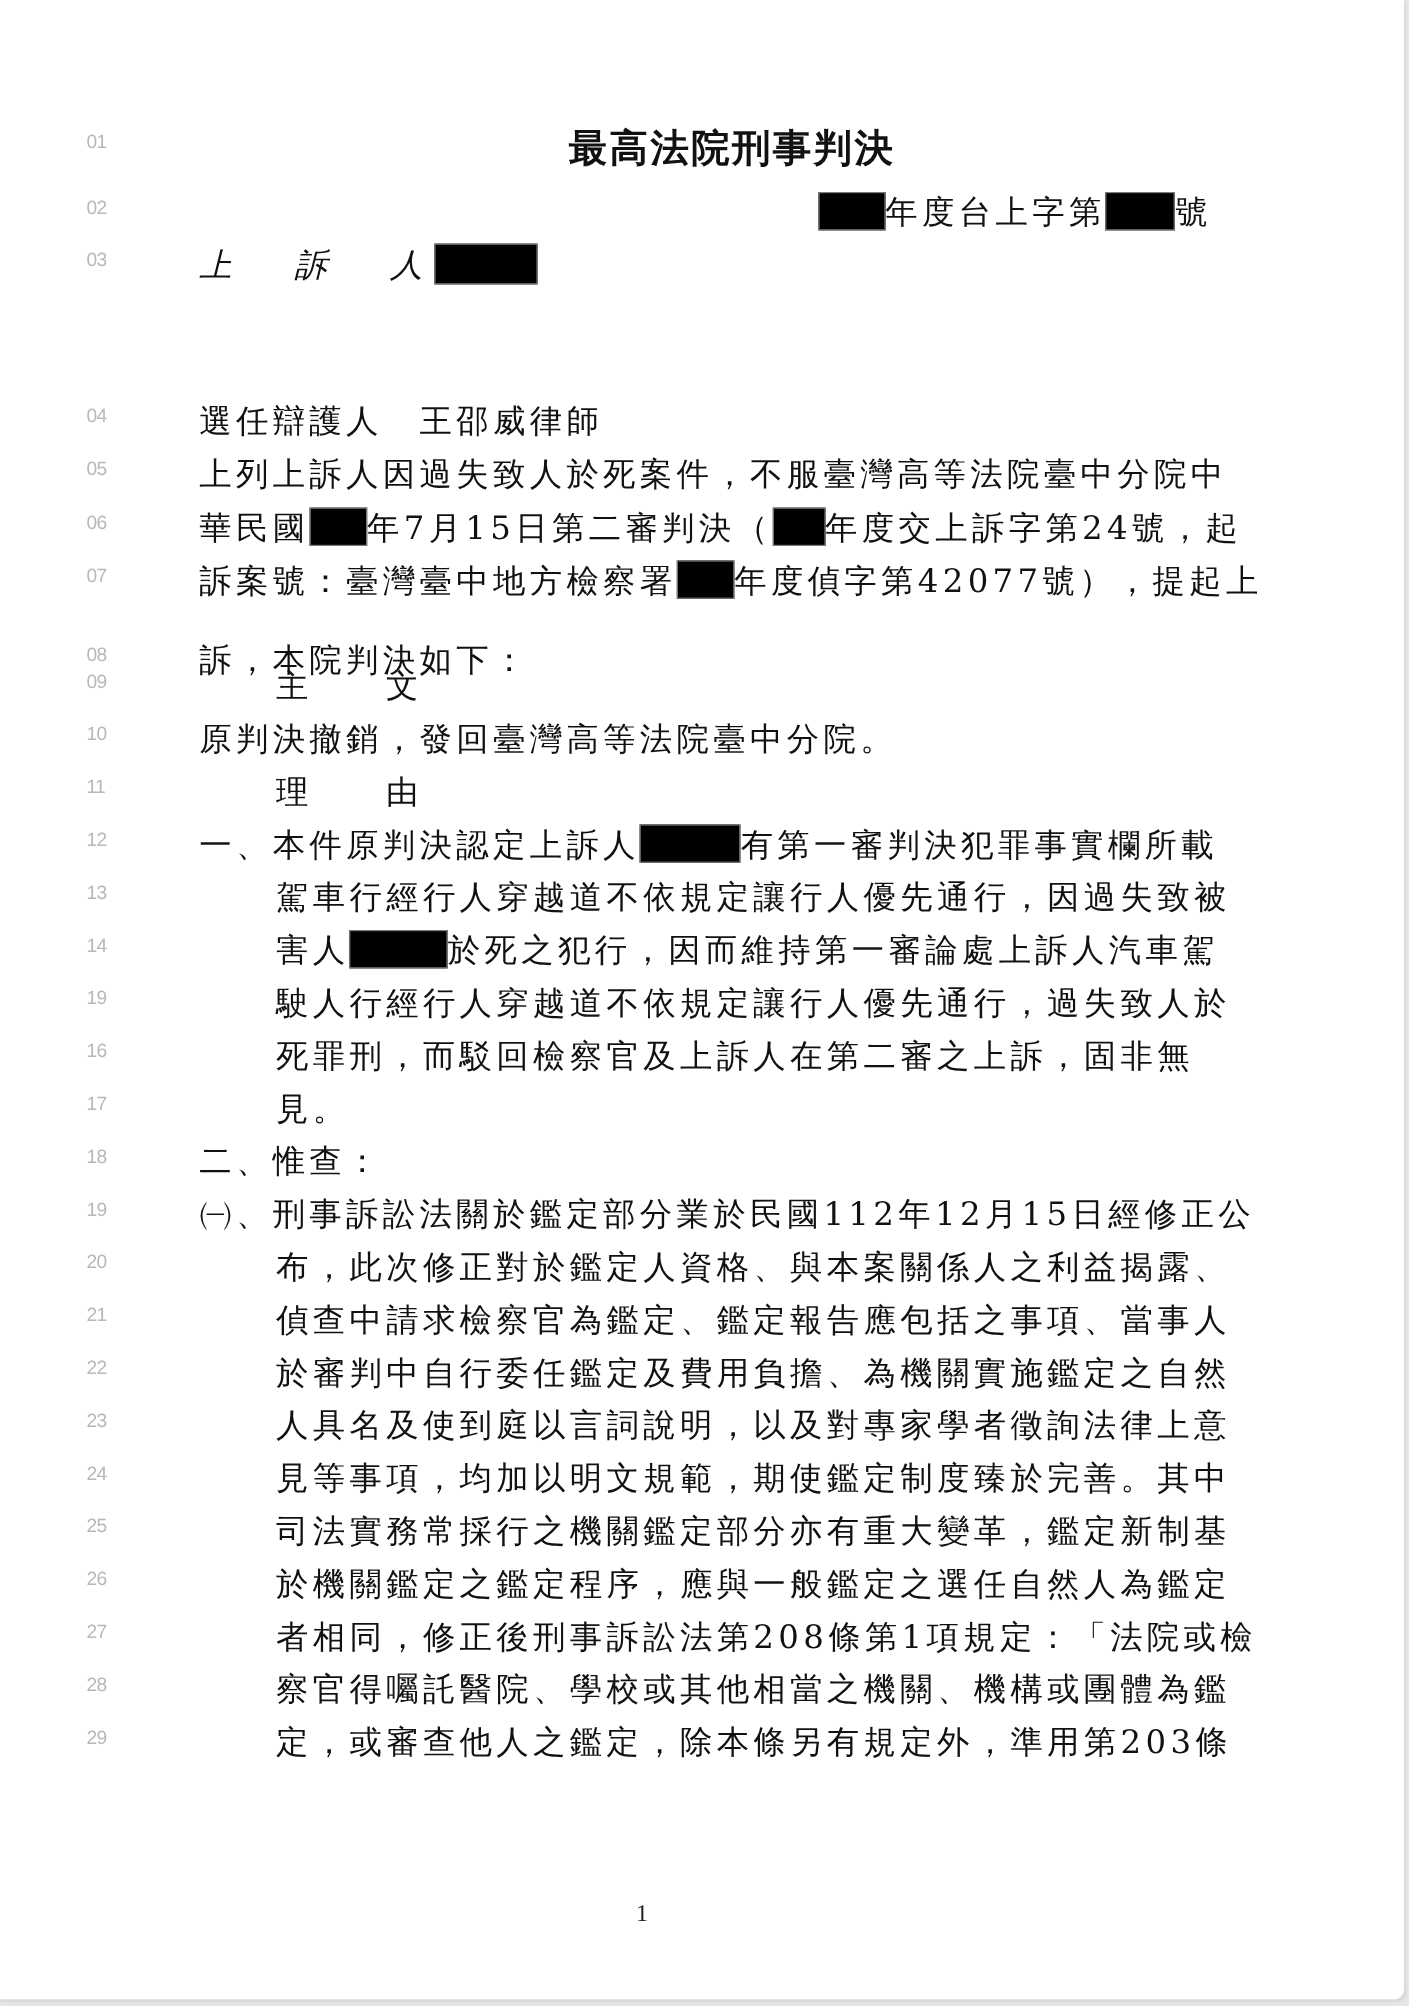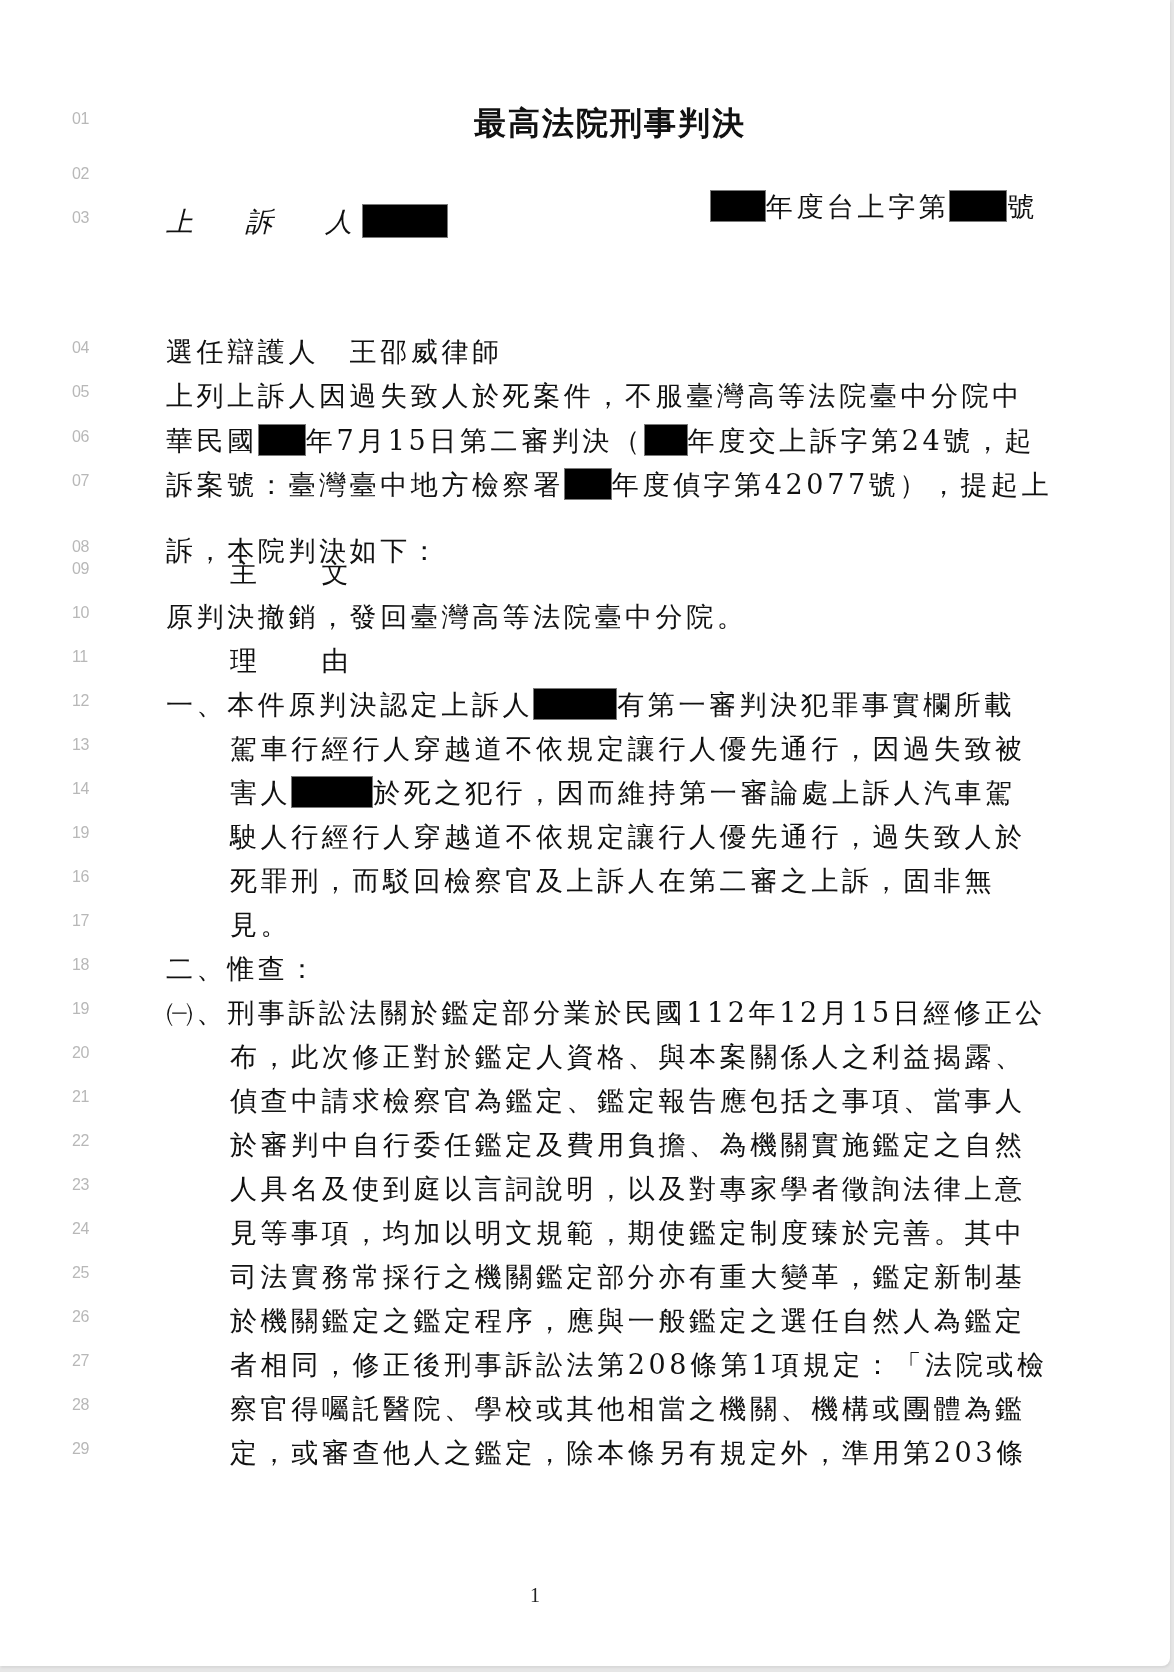--- a/index.html
+++ b/index.html
@@ -55,22 +55,21 @@
   .text.title {
     left: 0;
     width: 1160px;
     text-align: center;
     font-size: 32px;
     font-weight: bold;
     letter-spacing: 2px;
   }
   .text.right {
     left: auto;
-    right: 132px;
-    margin-top: 29px;
+    right: 160px;
   }
   .text.spaced { letter-spacing: 22px; font-style: italic; }
   .text.heading { letter-spacing: 28px; }
   .redact {
     display: inline-block;
     background: #000000;
     vertical-align: middle;
     height: 32px;
     margin-top: -6px;
     border: 1px solid #7a7a7a;

